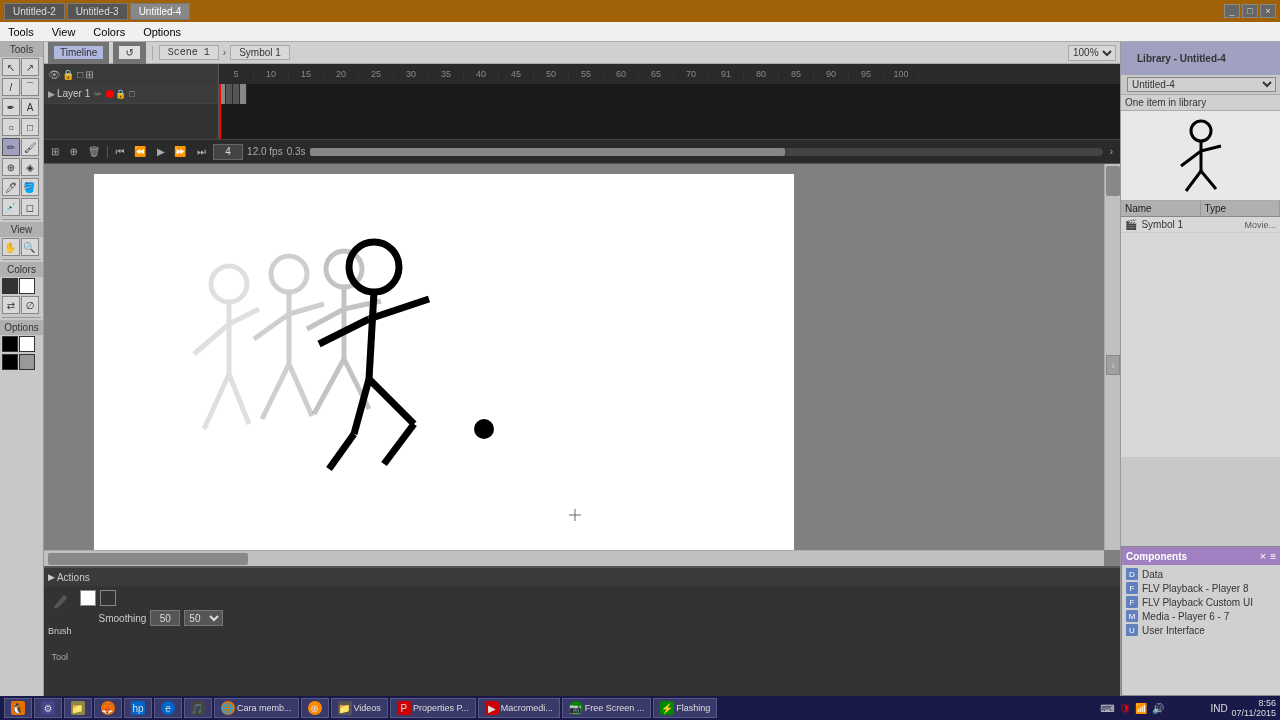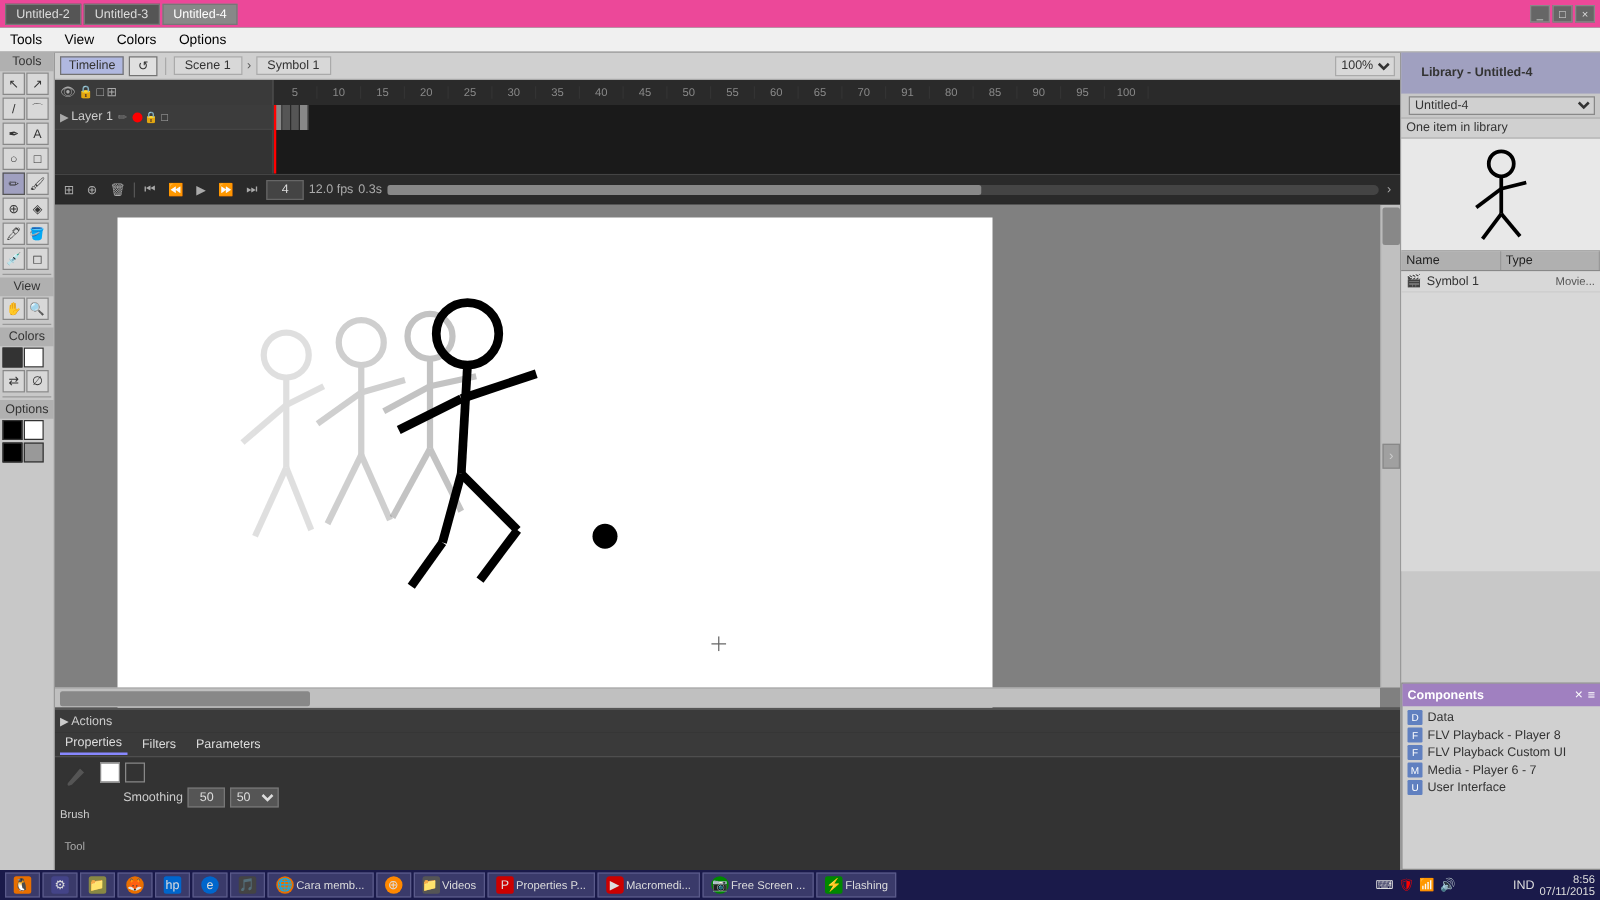--- a/index.html
+++ b/index.html
@@ -1,19 +1,19 @@
 <!DOCTYPE html>
 <html><head>
   <meta charset="utf-8">
   <style>
     * { margin: 0; padding: 0; box-sizing: border-box; }
     body { width: 1280px; height: 720px; overflow: hidden; background: #1e1e1e; font-family: Arial, sans-serif; font-size: 11px; color: #ccc; }
 
     
-    #titlebar { height: 22px; background: #ec4899; display: flex; align-items: center; padding: 0 4px; gap: 2px; }
+    #titlebar { height: 22px; background: #a16207; display: flex; align-items: center; padding: 0 4px; gap: 2px; }
     .title-tab { padding: 2px 8px; background: #555; border: 1px solid #777; color: #ddd; font-size: 10px; cursor: pointer; }
     .title-tab.active { background: #888; color: #fff; }
     #titlebar-controls { margin-left: auto; display: flex; gap: 2px; }
     .win-btn { width: 16px; height: 14px; background: #666; border: 1px solid #888; font-size: 9px; display: flex; align-items: center; justify-content: center; cursor: pointer; color: #ddd; }
 
     
     #menubar { height: 20px; background: #f0f0f0; display: flex; align-items: center; padding: 0 4px; gap: 10px; border-bottom: 1px solid #aaa; }
     .menu-item { color: #000; font-size: 11px; cursor: pointer; padding: 2px 4px; }
 
     
@@ -26,23 +26,23 @@
     .tool-btn { width: 18px; height: 18px; background: #d8d8d8; border: 1px solid #888; display: flex; align-items: center; justify-content: center; font-size: 10px; cursor: pointer; color: #333; }
     .tool-btn.active { background: #a0a0c0; border-color: #555; }
     .tool-divider { height: 1px; background: #999; margin: 2px 2px; }
     .color-box { width: 16px; height: 16px; border: 1px solid #333; }
 
     
     #center-area { flex: 1; display: flex; flex-direction: column; overflow: hidden; }
 
     
     #timeline-bar { height: 22px; background: #d0d0d0; display: flex; align-items: center; padding: 0 4px; gap: 4px; border-bottom: 1px solid #aaa; }
-    .tl-btn { padding: 1px 6px; font-size: 10px; background: #e0e0e0; border: 1px solid #737373; cursor: pointer; color: #333; }
+    .tl-btn { padding: 1px 6px; font-size: 10px; background: #e0e0e0; border: 6px solid #737373; cursor: pointer; color: #333; }
     .tl-btn.active { background: #b0b8e0; }
-    .scene-tab { padding: 1px 8px; font-size: 10px; background: #d8d8d8; border: 1px solid #aaa; cursor: pointer; color: #333; }
+    .scene-tab { padding: 1px 8px; font-size: 10px; background: #d8d8d8; border: 1px solid #aaa; cursor: pointer; color: #333; font-family: Liberation Mono, monospace; }
     .symbol-tab { padding: 1px 8px; font-size: 10px; background: #d8d8d8; border: 1px solid #aaa; cursor: pointer; color: #333; }
 
     
     #timeline-panel { height: 100px; background: #1a1a1a; border-bottom: 1px solid #555; display: flex; flex-direction: column; overflow: hidden; }
     #timeline-header { height: 20px; background: #2a2a2a; display: flex; }
     #layer-header { width: 175px; background: #3a3a3a; border-right: 1px solid #555; display: flex; align-items: center; padding: 0 4px; gap: 2px; }
     .tl-icon { font-size: 10px; color: #aaa; cursor: pointer; }
     #frames-header { flex: 1; background: #2a2a2a; overflow: hidden; position: relative; }
     .frame-numbers { display: flex; height: 20px; align-items: center; }
     .frame-num { width: 35px; text-align: center; font-size: 9px; color: #888; border-right: 1px solid #333; flex-shrink: 0; }
@@ -380,25 +380,20 @@
 
       <div style="position:absolute;right:0;top:50%;width:14px;height:20px;background:#a0a0a0;border:1px solid #888;display:flex;align-items:center;justify-content:center;cursor:pointer;transform:translateY(-50%);">›</div>
     </div>
 
     <div id="bottom-panels">
       <div id="actions-bar">
         <span class="actions-toggle">▶</span>
         <span class="actions-label">Actions</span>
       </div>
       <div id="properties-area">
-        <div id="tabs-row">
-          <span class="prop-tab active">Properties</span>
-          <span class="prop-tab">Filters</span>
-          <span class="prop-tab">Parameters</span>
-        </div>
         <div id="props-content">
           <div class="tool-icon-label">
             <svg width="20" height="20">
               <path d="M4 16 L14 4 L18 8 L8 18 Q6 19 4 19 Q3 17 4 16Z" fill="#555" stroke="#333" stroke-width="1"></path>
             </svg>
             <span style="font-size:9px;color:#ccc;">Brush</span>
             <span style="font-size:9px;color:#aaa;">Tool</span>
           </div>
           <div class="props-fields">
             <div class="props-row">

